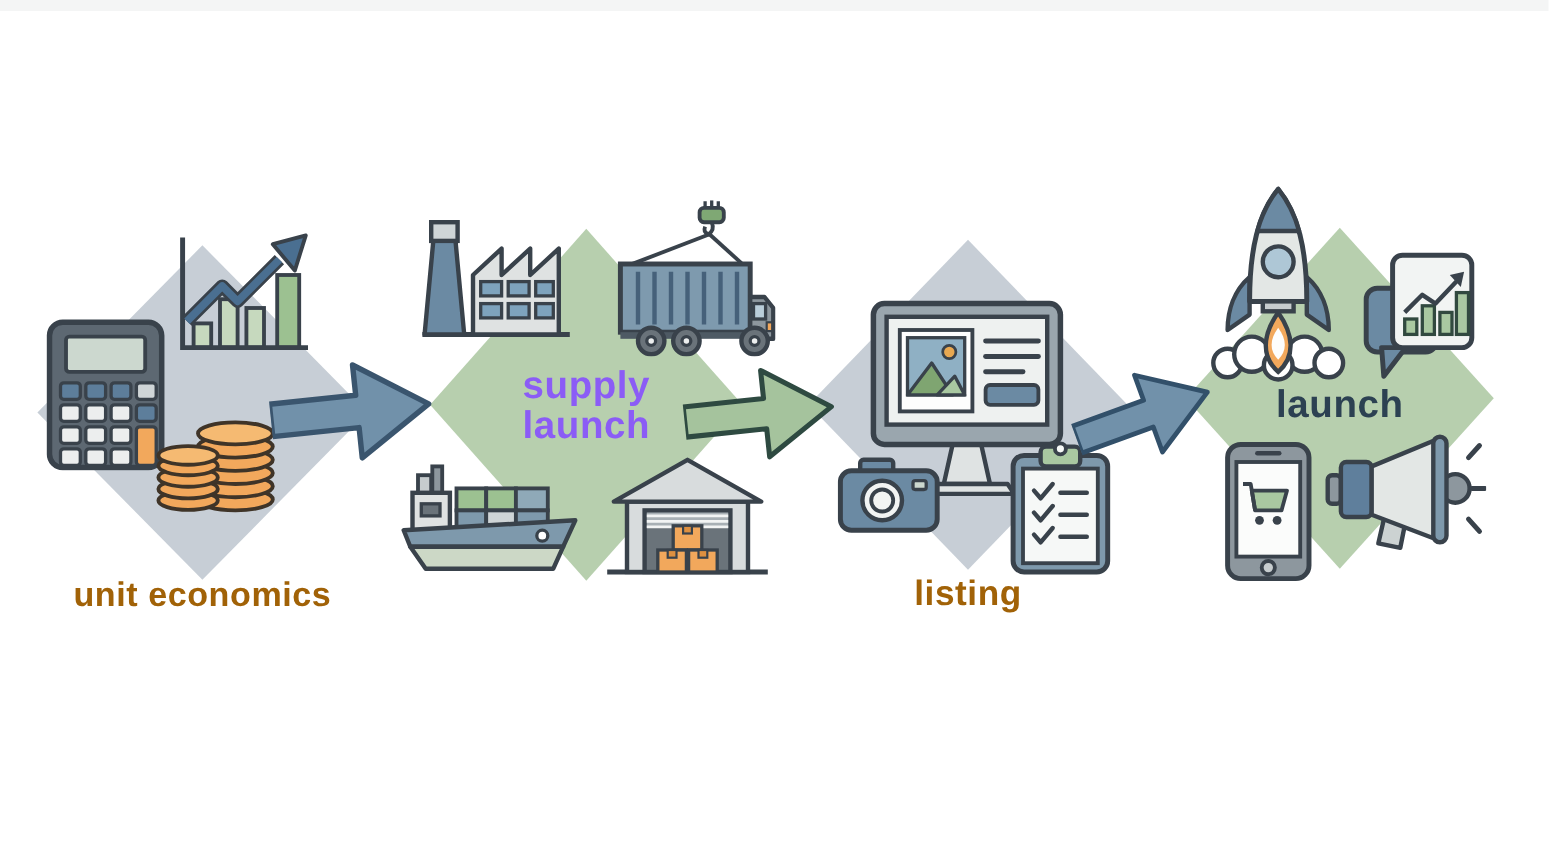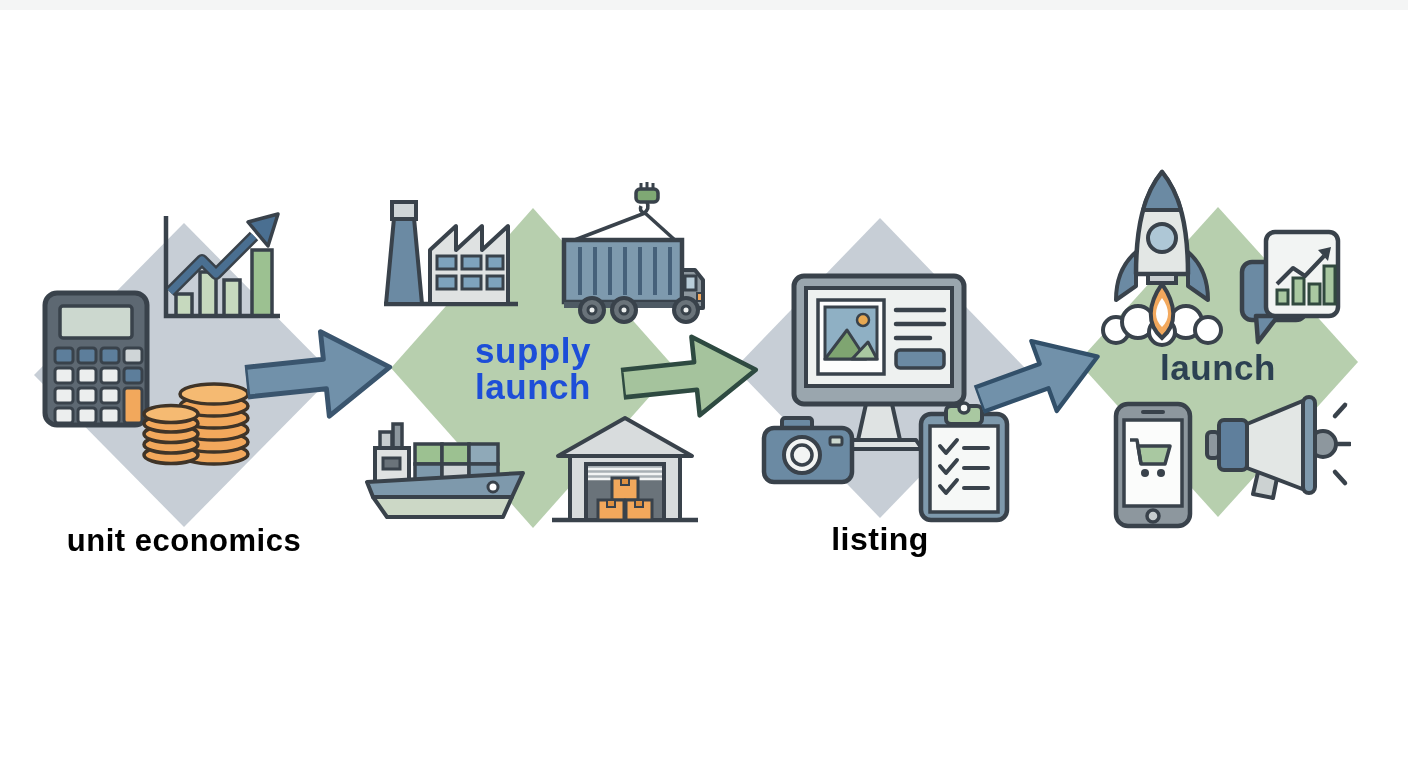--- a/index.html
+++ b/index.html
@@ -2,22 +2,22 @@
 <html><head>
 <meta charset="utf-8">
 <style>
   html,body{margin:0;padding:0;background:#ffffff;}
   .canvas{position:relative;width:1408px;height:768px;background:#ffffff;overflow:hidden;
           font-family:"Liberation Sans","DejaVu Sans",sans-serif;}
   .abs{position:absolute;}
   .topstrip{position:absolute;left:0;top:0;width:1408px;height:10px;background:#f4f5f5;}
   .stage-label{position:absolute;font-weight:bold;text-align:center;transform:translateX(-50%);
                letter-spacing:.5px;line-height:1.1;}
-  .lbl-slate{color:#000000;}
-  .lbl-green{color:#1d4ed8;}
+  .lbl-slate{color:#a16207;}
+  .lbl-green{color:#8b5cf6;}
   .lbl-launch{color:#2c4152;}
   .lbl1{left:184px;top:524px;font-size:31px;}
   .lbl2{left:533px;top:333px;font-size:35px;line-height:36px;}
   .lbl3{left:880px;top:522px;font-size:32px;text-align:right;}
   .lbl4{left:1218px;top:349px;font-size:35px;}
   svg{display:block;}
   .rot-6{transform:rotate(-6deg);}
   .rot-20{transform:rotate(-20deg);}
 </style>
 </head>

